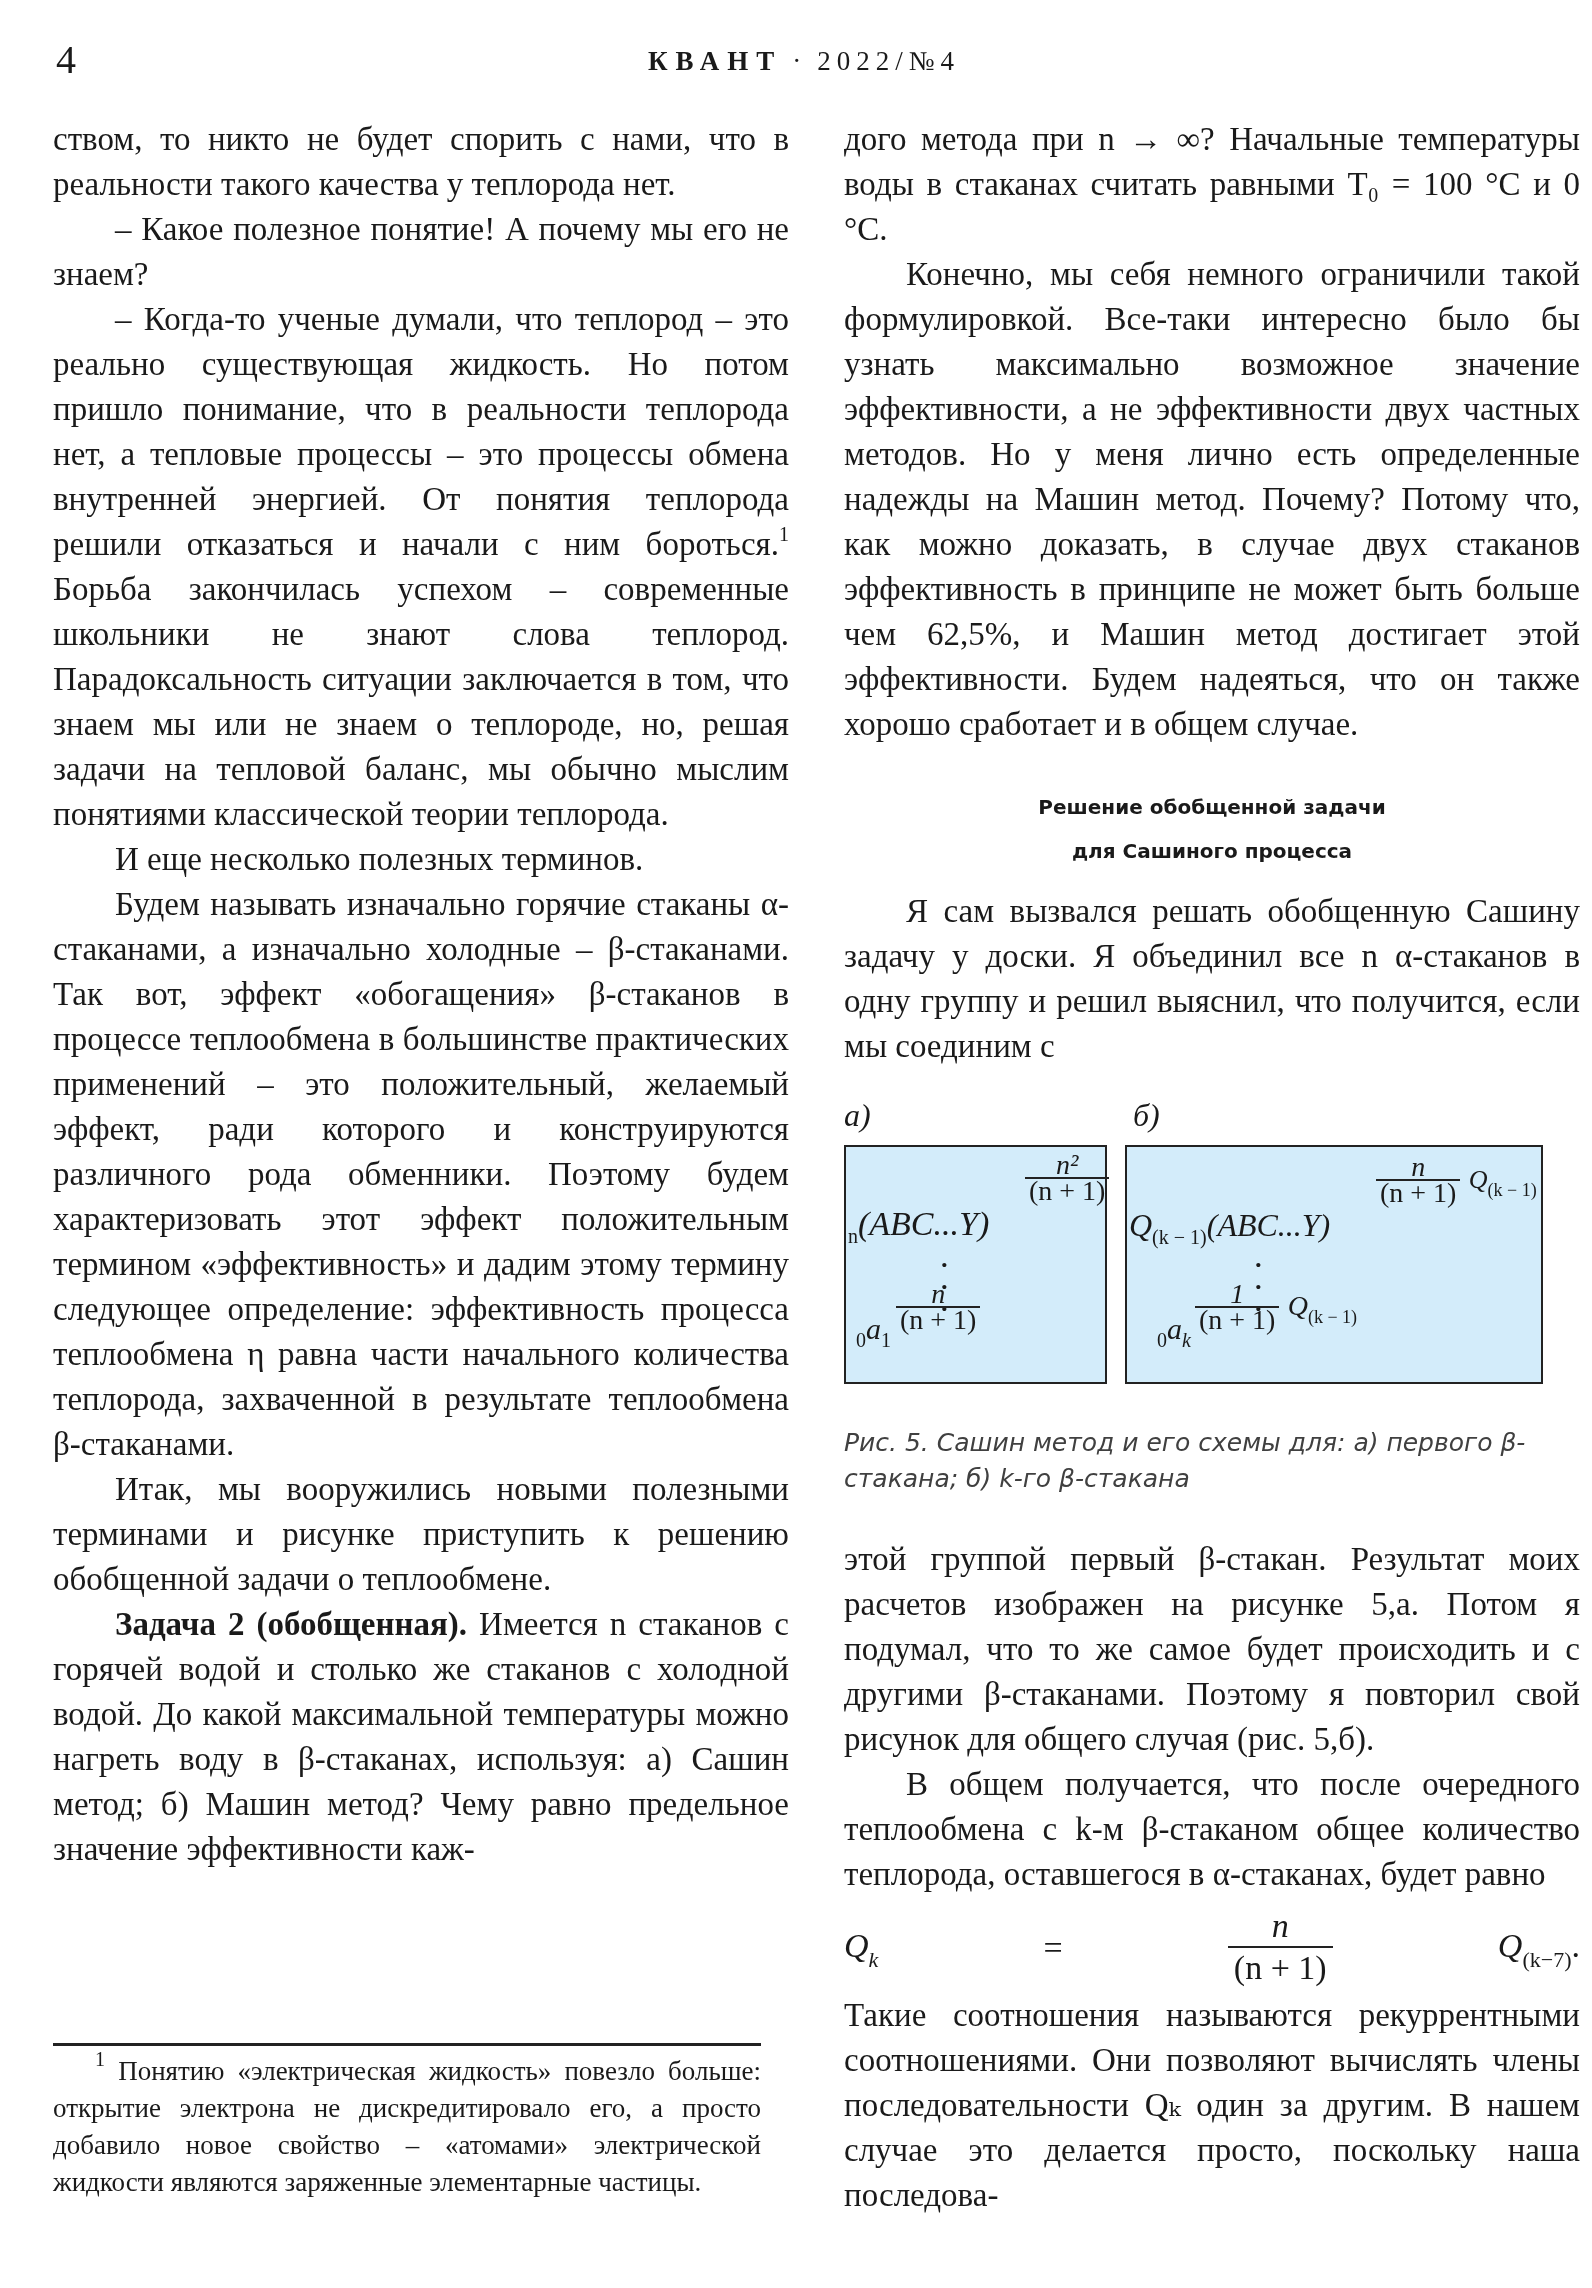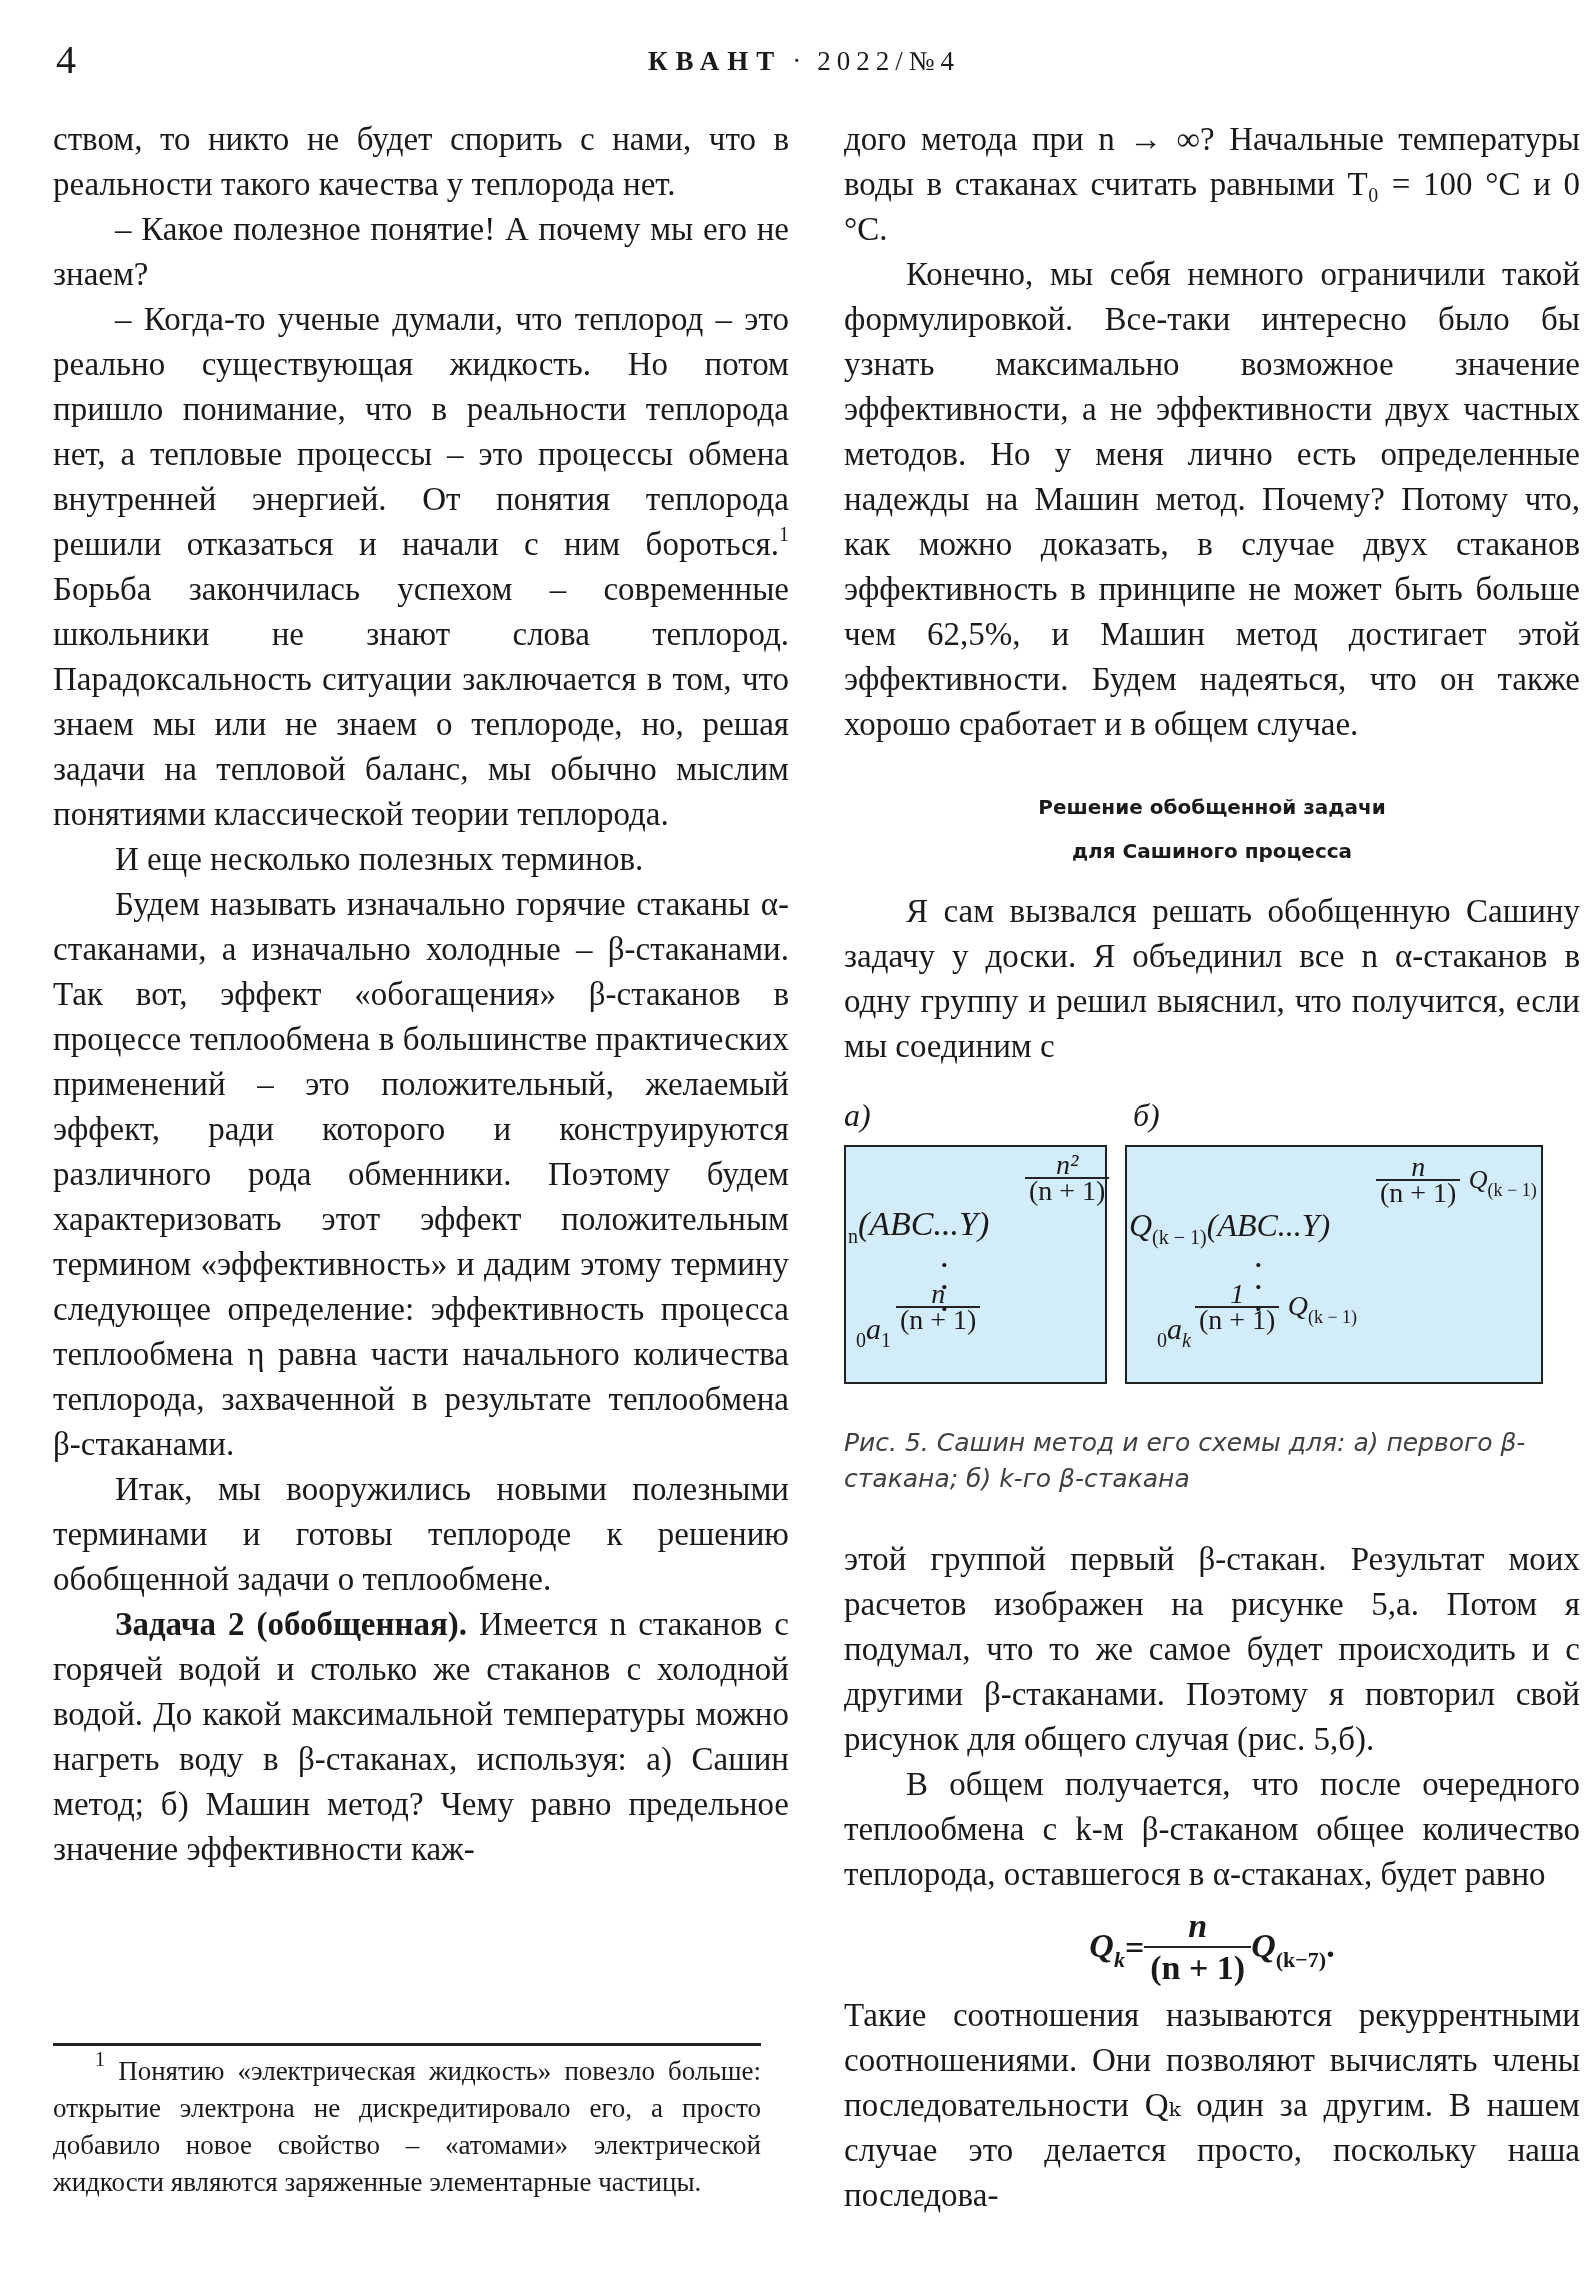--- a/index.html
+++ b/index.html
@@ -56,41 +56,41 @@
     .frac .num { padding: 0 4px; }
     .frac .den { border-top: 2px solid #222; padding: 0 4px; font-style: normal; }
     .sub { font-size: 20px; position: relative; top: 8px; font-style: normal; }
     .vdots { position: absolute; font-size: 26px; line-height: 22px; font-style: normal; font-weight: bold; }
     .caption {
       font-family: "DejaVu Sans", "Liberation Sans", sans-serif; font-style: italic;
       font-size: 25px; line-height: 36px; margin-top: 4px; color: #404040;
     }
     .formula {
       text-align: center; font-style: italic; font-size: 34px; margin: 10px 0 6px 0; height: 80px;
-      display: flex; align-items: center; justify-content: center;  font-weight: bold;
+      display: flex; align-items: center; justify-content: space-between; 
     }
     .formula .ffrac { display: inline-flex; flex-direction: column; align-items: center; line-height: 40px; }
     .formula .ffrac .den { border-top: 2px solid #222; padding: 0 6px; font-style: normal; }
     .formula .small { font-size: 22px; font-style: normal; position: relative; top: 10px; }
   </style>
 </head>
 <body>
 
 <div class="page-num">4</div>
 <div class="running-head">
   <span class="mag">КВАНТ</span><span class="dot">·</span><span>2022/№4</span>
 </div>
 
 <div class="col col-left">
   <p>ством, то никто не будет спорить с нами, что в реальности такого качества у теплорода нет.</p>
   <p class="indent">– Какое полезное понятие! А почему мы его не знаем?</p>
   <p class="indent"><span>– Когда-то ученые думали, что теплород – это реально существующая жидкость. Но потом пришло понимание, что в реальности теплорода нет, а тепловые процессы – это процессы обмена внутренней энергией. От понятия теплорода решили отказаться и начали с ним бороться.</span><sup class="fn">1</sup><span> Борьба закончилась успехом – современные школьники не знают слова теплород. Парадоксальность ситуации заключается в том, что знаем мы или не знаем о теплороде, но, решая задачи на тепловой баланс, мы обычно мыслим понятиями классической теории теплорода.</span></p>
   <p class="indent">И еще несколько полезных терминов.</p>
   <p class="indent">Будем называть изначально горячие стаканы α-стаканами, а изначально холодные – β-стаканами. Так вот, эффект «обогащения» β-стаканов в процессе теплообмена в большинстве практических применений – это положительный, желаемый эффект, ради которого и конструируются различного рода обменники. Поэтому будем характеризовать этот эффект положительным термином «эффективность» и дадим этому термину следующее определение: эффективность процесса теплообмена η равна части начального количества теплорода, захваченной в результате теплообмена β-стаканами.</p>
-  <p class="indent">Итак, мы вооружились новыми полезными терминами и готовы теплороде к решению обобщенной задачи о теплообмене.</p>
+  <p class="indent">Итак, мы вооружились новыми полезными терминами и рисунке приступить к решению обобщенной задачи о теплообмене.</p>
   <p class="indent"><span class="b">Задача 2 (обобщенная).</span><span class="it"> Имеется n стаканов с горячей водой и столько же стаканов с холодной водой. До какой максимальной температуры можно нагреть воду в β-стаканах, используя: а) Сашин метод; б) Машин метод? Чему равно предельное значение эффективности каж-</span></p>
 </div>
 
 <div class="footnote-rule"></div>
 <div class="footnote">
   <p><sup class="fn">1</sup><span> Понятию «электрическая жидкость» повезло больше: открытие электрона не дискредитировало его, а просто добавило новое свойство – «атомами» электрической жидкости являются заряженные элементарные частицы.</span></p>
 </div>
 
 <div class="col col-right">
   <p class="it">дого метода при n → ∞? Начальные температуры воды в стаканах считать равными T₀ = 100 °C и 0 °C.</p>

